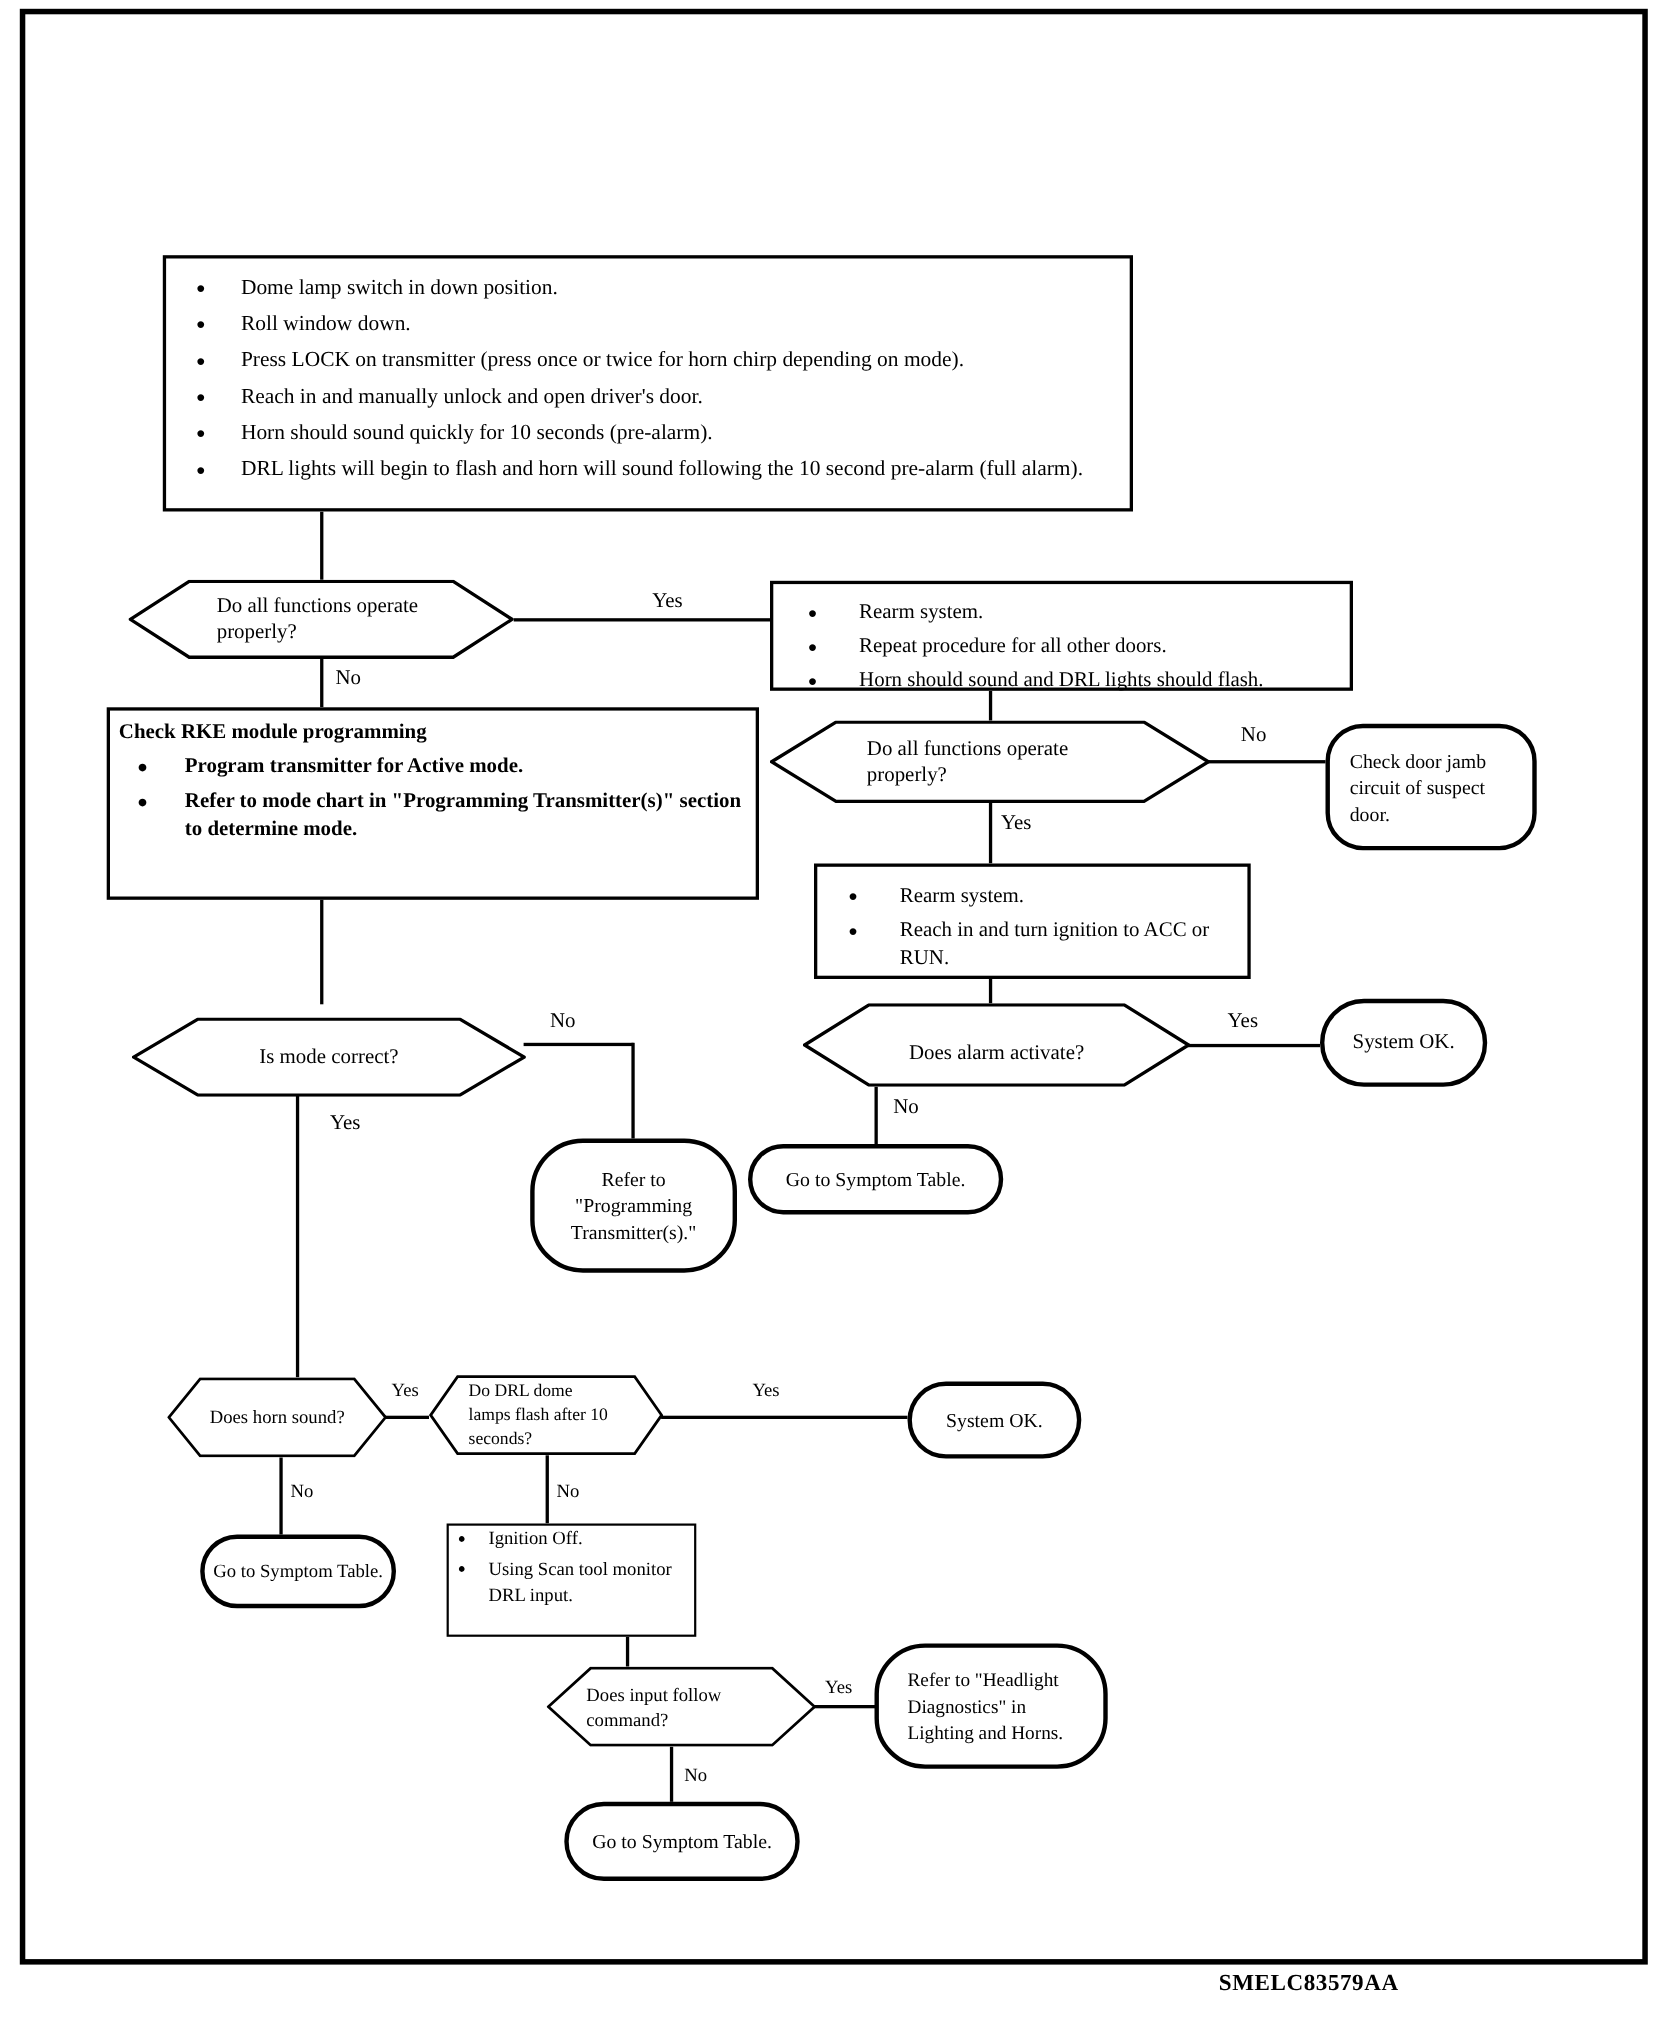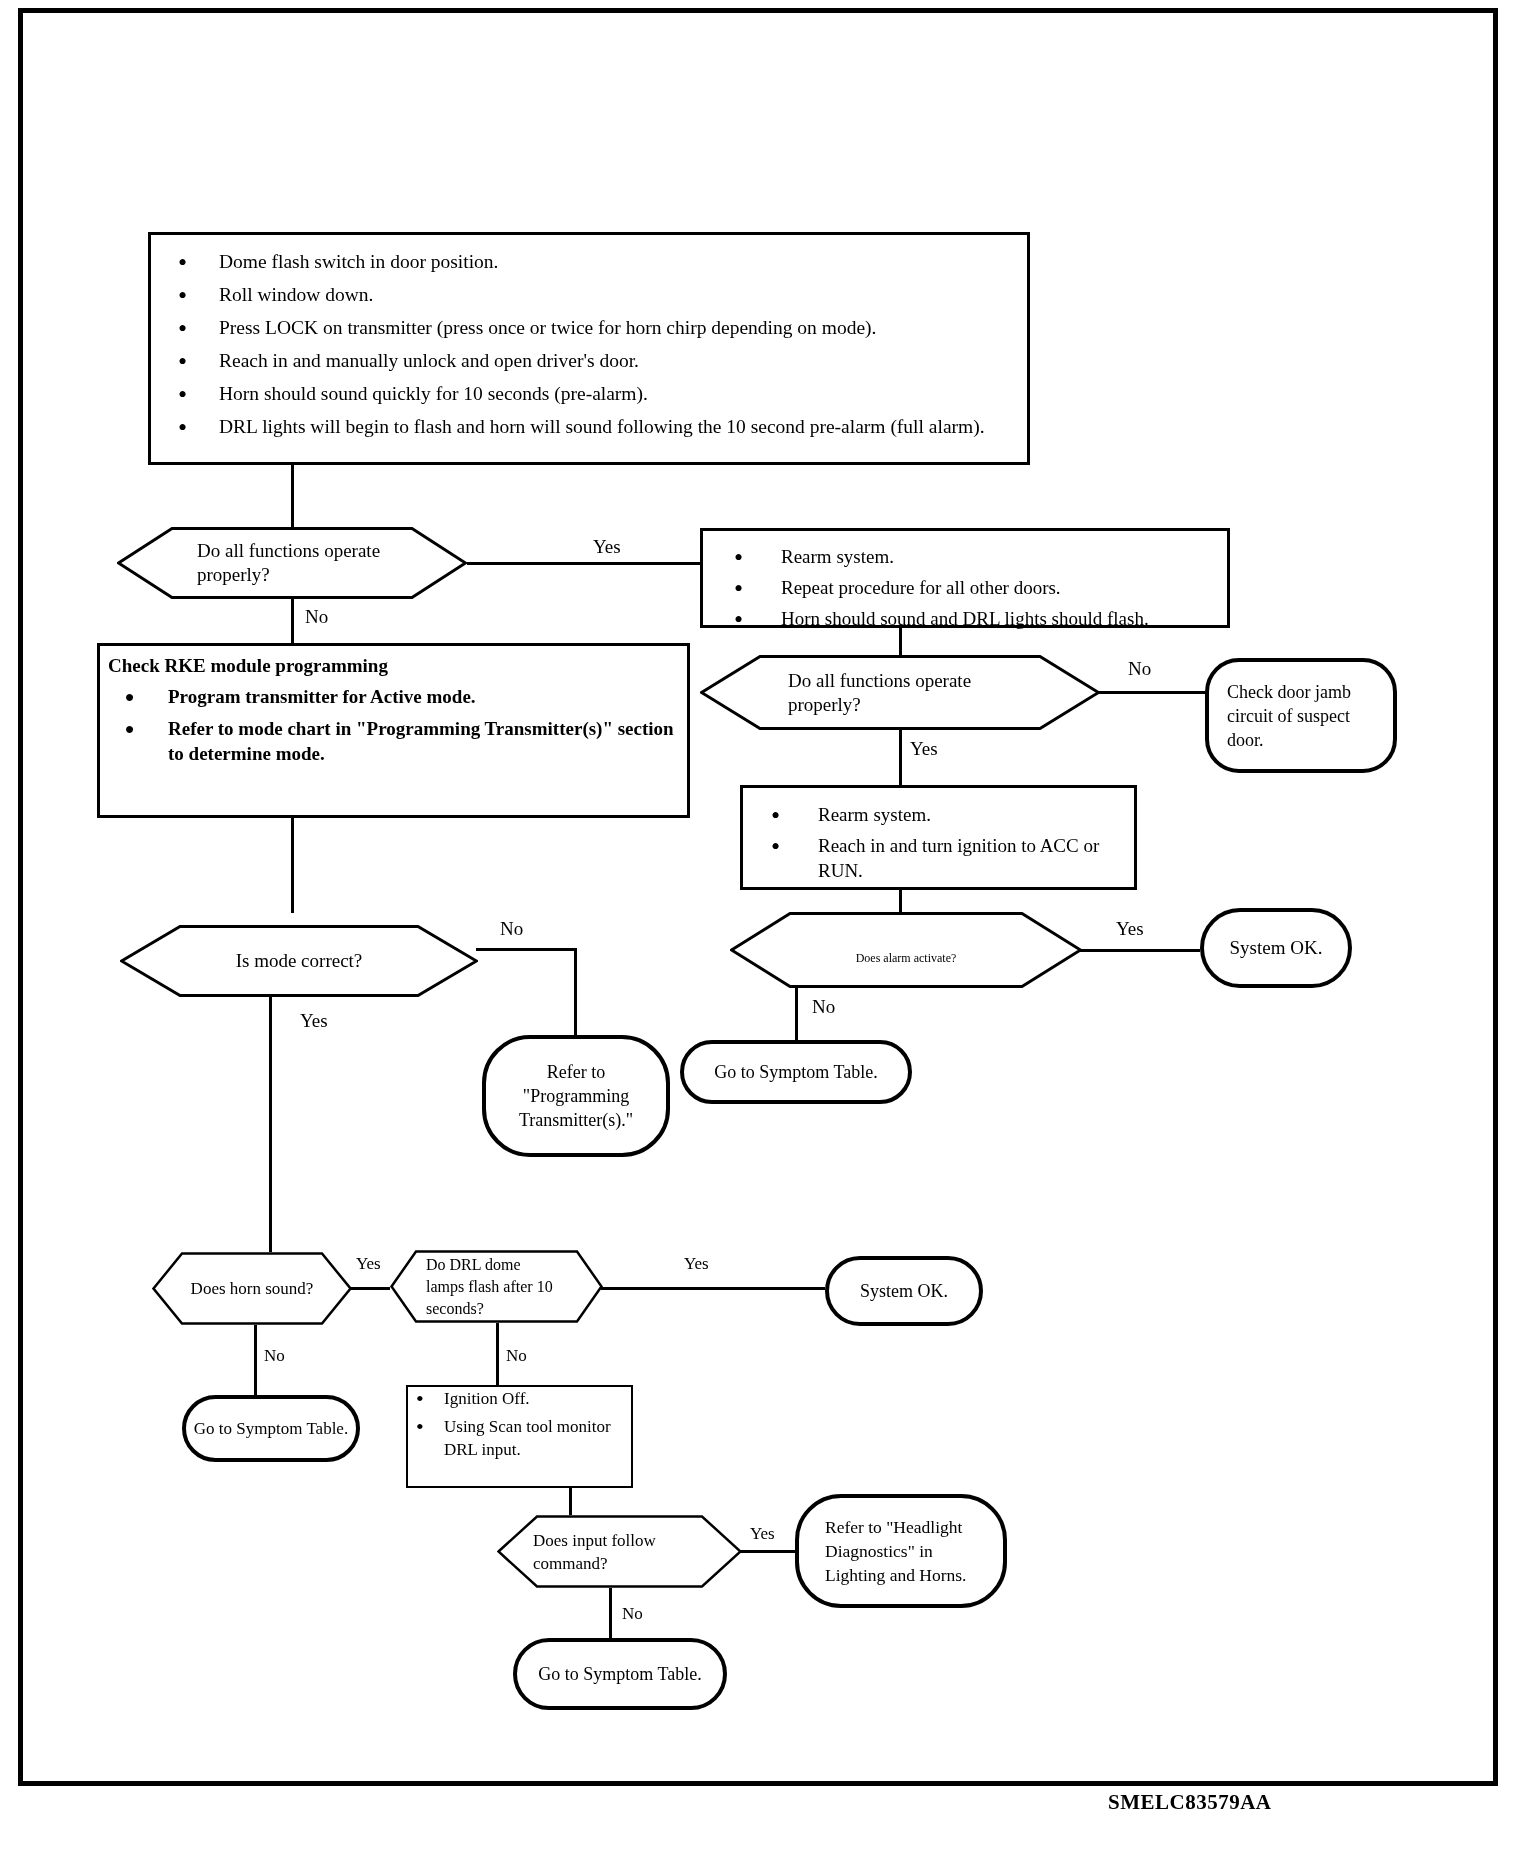--- a/index.html
+++ b/index.html
@@ -92,21 +92,21 @@
   <span class="lbl" style="left:300px;top:1010px;">Yes</span>
   <span class="lbl lbl-s" style="left:356px;top:1254px;">Yes</span>
   <span class="lbl lbl-s" style="left:264px;top:1346px;">No</span>
   <span class="lbl lbl-s" style="left:684px;top:1254px;">Yes</span>
   <span class="lbl lbl-s" style="left:506px;top:1346px;">No</span>
   <span class="lbl lbl-s" style="left:750px;top:1524px;">Yes</span>
   <span class="lbl lbl-s" style="left:622px;top:1604px;">No</span>
 
   <div class="pbox b1" style="left:148px;top:232px;width:882px;height:233px;">
     <ul>
-      <li>Dome flash switch in door position.</li>
+      <li>Dome lamp switch in down position.</li>
       <li>Roll window down.</li>
       <li>Press LOCK on transmitter (press once or twice for horn chirp depending on mode).</li>
       <li>Reach in and manually unlock and open driver's door.</li>
       <li>Horn should sound quickly for 10 seconds (pre-alarm).</li>
       <li>DRL lights will begin to flash and horn will sound following the 10 second pre-alarm (full alarm).</li>
     </ul>
   </div>
 
   <div class="hex" style="left:117px;top:527px;width:350px;height:72px;">
     <svg width="350" height="72">
@@ -138,21 +138,21 @@
     <ul>
       <li>Rearm system.</li>
       <li>Reach in and turn ignition to ACC or RUN.</li>
     </ul>
   </div>
 
   <div class="hex" style="left:730px;top:912px;width:352px;height:76px;">
     <svg width="352" height="76">
       <polygon points="1.5,38 60,1.5 292,1.5 350.5,38 292,74.5 60,74.5" fill="#fff" stroke="#000" stroke-width="3"></polygon>
     </svg>
-    <div class="t tcenter" style="font-size:12px;margin-top:16px;">Does alarm activate?</div>
+    <div class="t tcenter" style="font-size:19px;margin-top:16px;">Does alarm activate?</div>
   </div>
 
   <div class="term tc" style="left:1200px;top:908px;width:152px;height:80px;border-radius:40px;border-width:4.5px;">
     <div style="font-size:19px;">System OK.</div>
   </div>
 
   <div class="term tc" style="left:680px;top:1040px;width:232px;height:64px;border-radius:32px;">
     <div style="font-size:18px;">Go to Symptom Table.</div>
   </div>
 

